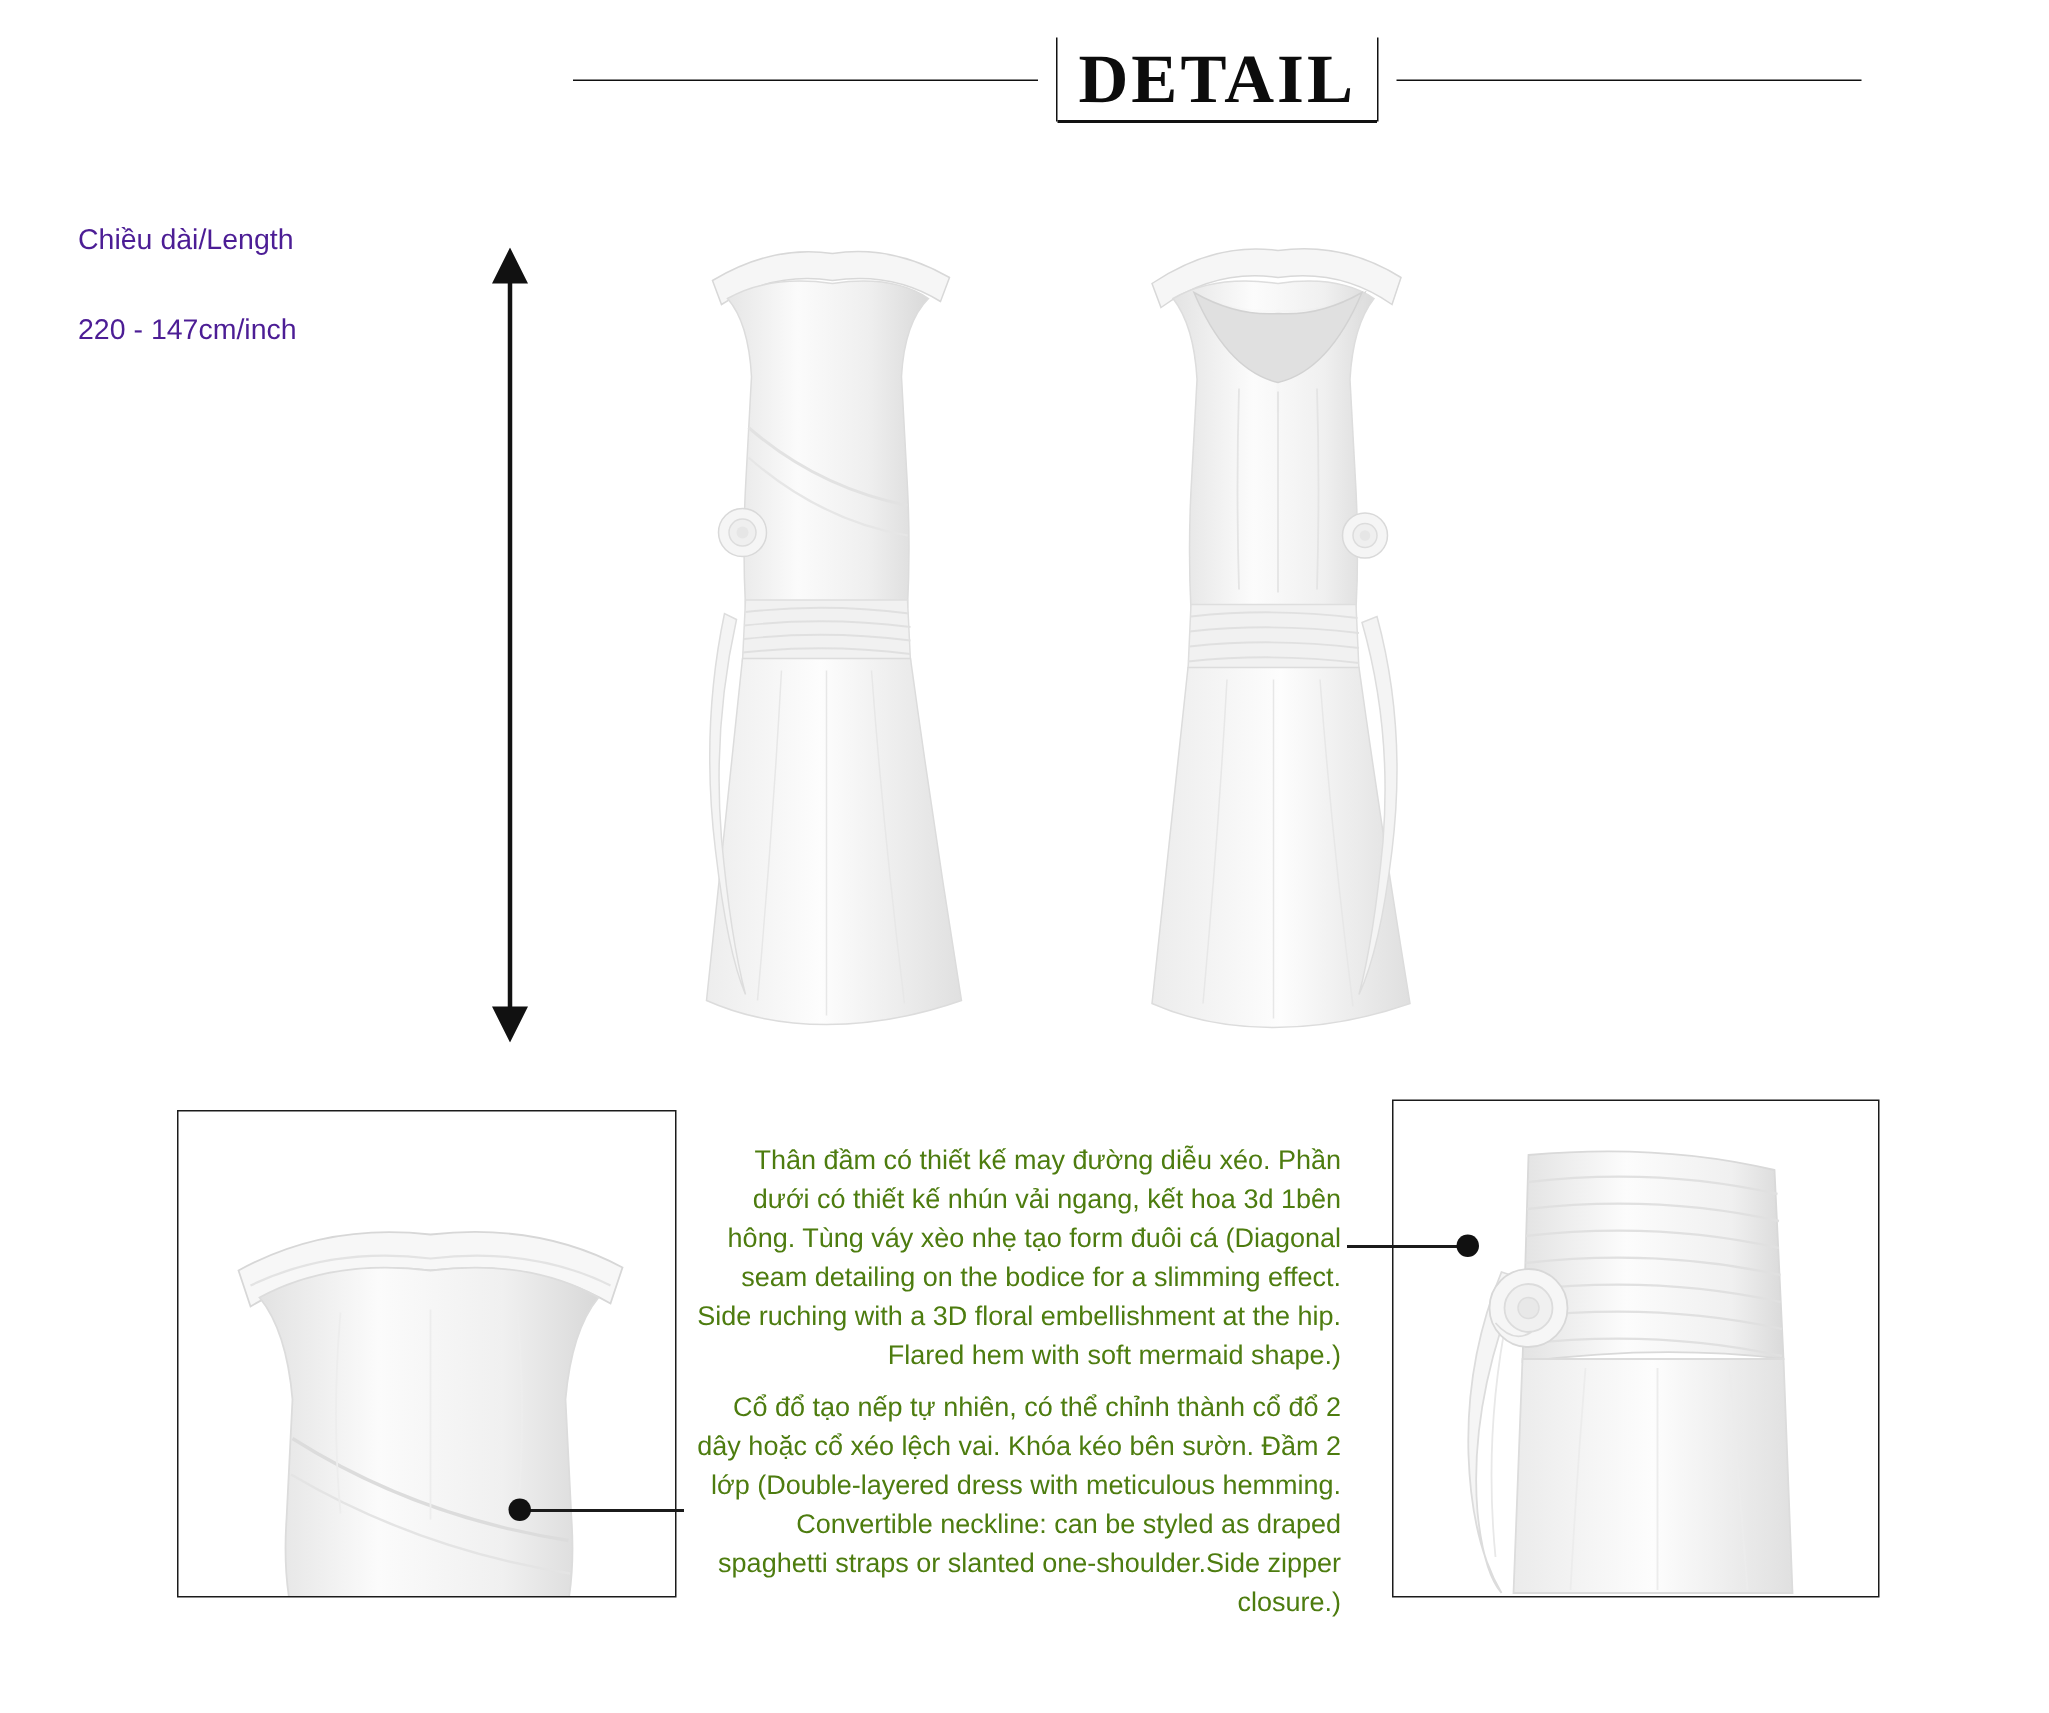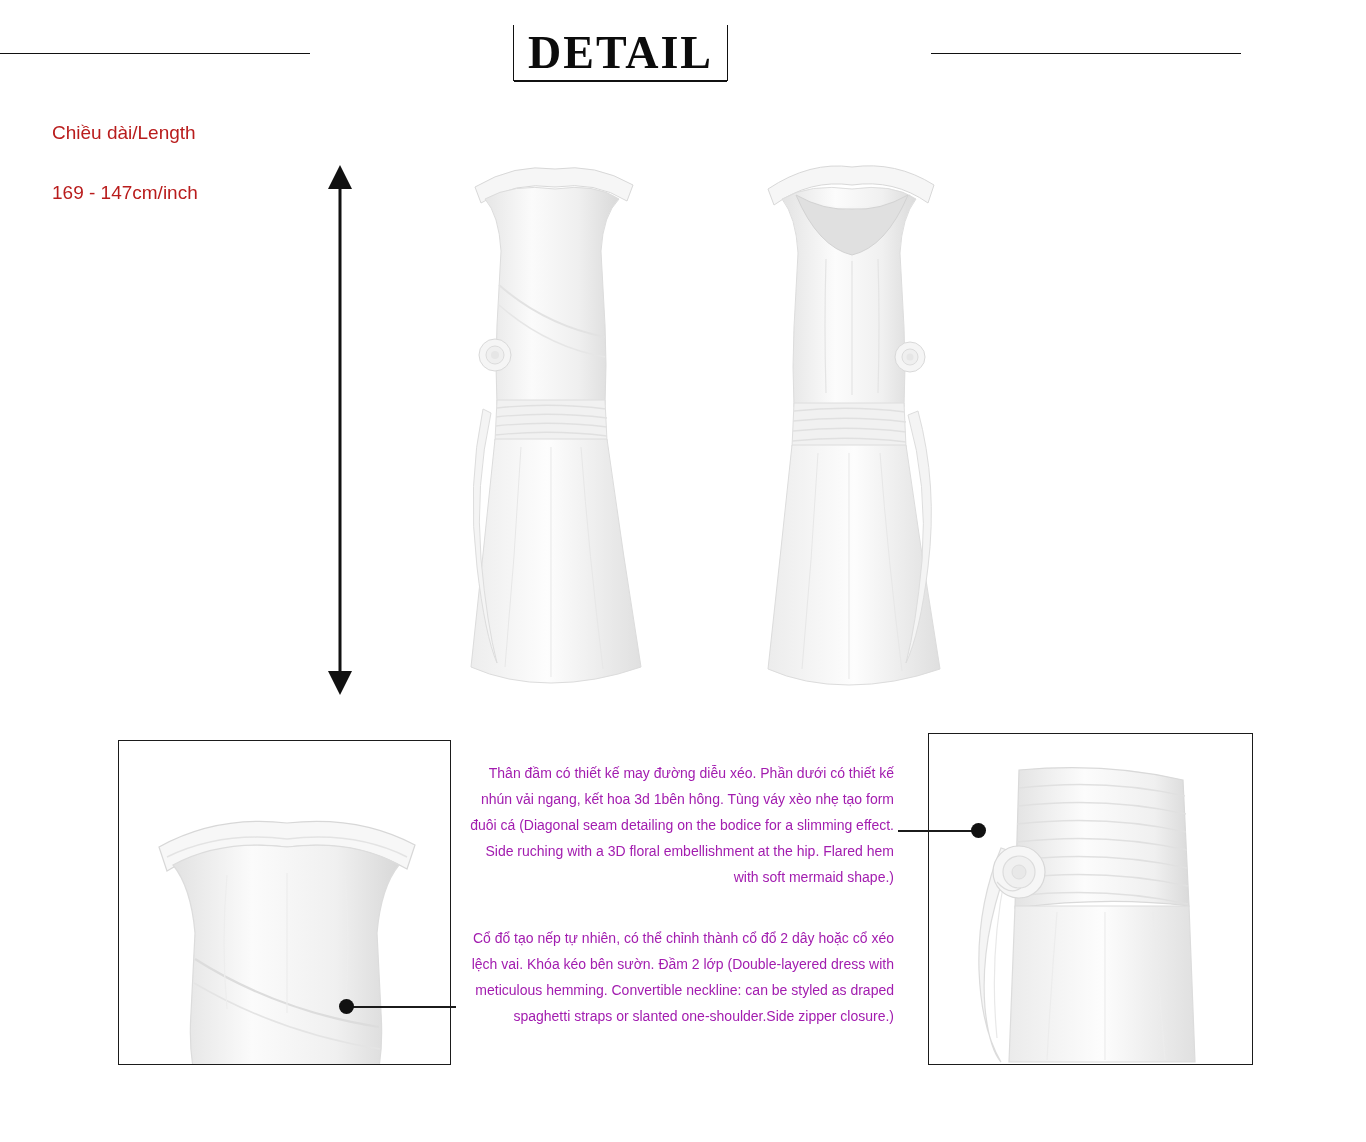--- a/index.html
+++ b/index.html
@@ -19,21 +19,22 @@
 
   
   .header {
     position: absolute;
     top: 14px;
     left: 0;
     width: 1241px;
     height: 78px;
     display: flex;
     align-items: center;
-    justify-content: space-between;
+    justify-content: flex-end;
+    gap: 12px;
   }
   .header-rule {
     height: 1px;
     background: #111;
     flex: 0 0 auto;
   }
   .rule-left { width: 310px; margin-right: 0; }
   .rule-right { width: 310px; margin-left: 0; }
   .title-box {
     border: 1.5px solid #111;
@@ -57,24 +58,24 @@
     right: 0;
     bottom: -1px;
     height: 2px;
     background: #111;
   }
 
   
   .length-label {
     position: absolute;
     left: 52px;
-    top: 88px;
+    top: 116px;
     font-size: 19px;
     line-height: 30px;
-    color: #b91c1c;
+    color: #4c1d95;
     white-space: pre-line;
   }
 
   
   .measure-arrow {
     position: absolute;
     left: 320px;
     top: 165px;
     width: 40px;
     height: 530px;
@@ -91,23 +92,23 @@
     border: 1.5px solid #1b1b1b;
     background: #fff;
     overflow: hidden;
   }
   .box-left { left: 118px; top: 740px; width: 333px; height: 325px; }
   .box-right { left: 928px; top: 733px; width: 325px; height: 332px; }
 
   
   .annot {
     position: absolute;
-    font-size: 14px;
+    font-size: 18px;
     line-height: 26px;
-    color: #a21caf;
+    color: #4d7c0f;
   }
   .annot-top {
     left: 462px;
     top: 760px;
     width: 432px;
     text-align: right;
   }
   .annot-bottom {
     left: 462px;
     top: 925px;
@@ -138,21 +139,21 @@
   <div class="header-rule rule-left"></div>
   <div class="title-box">
     <div class="title-text">DETAIL</div>
     <div class="title-underline"></div>
   </div>
   <div class="header-rule rule-right"></div>
 </div>
 
 <div class="length-label">
   <div>Chiều dài/Length</div>
-  <div>169 - 147cm/inch</div>
+  <div>220 - 147cm/inch</div>
 </div>
 
 <div class="measure-arrow">
   <svg width="40" height="530" viewBox="0 0 40 530">
     <line x1="20" y1="14" x2="20" y2="516" stroke="#111" stroke-width="3"></line>
     <polygon points="20,0 8,24 32,24" fill="#111"></polygon>
     <polygon points="20,530 8,506 32,506" fill="#111"></polygon>
   </svg>
 </div>
 

